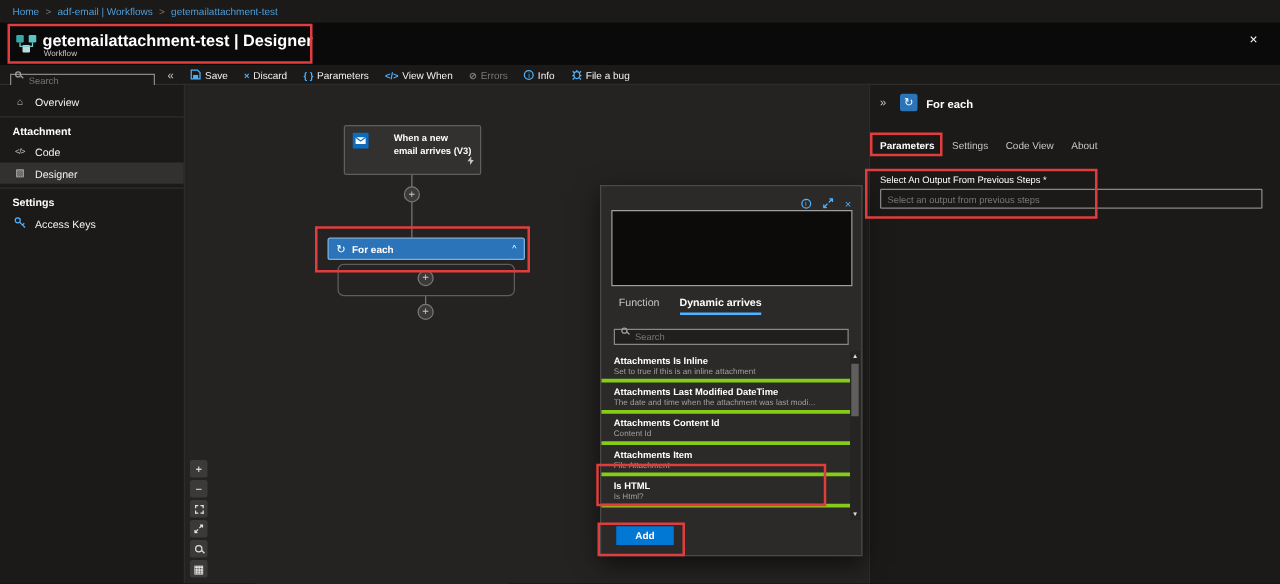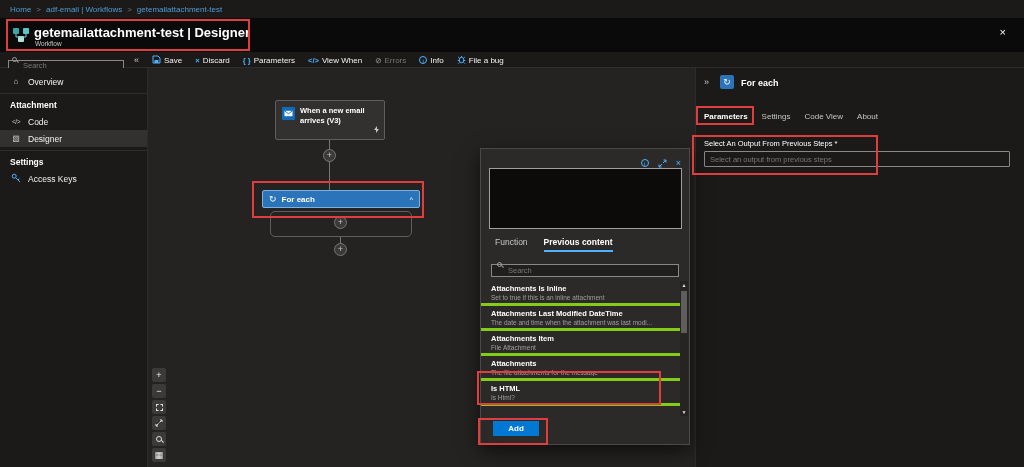--- a/index.html
+++ b/index.html
@@ -35,21 +35,21 @@
   .sidebar { position:absolute; top:68px; left:0; width:148px; bottom:0; background:#1b1a19; border-right:1px solid #2d2c2b; font-size:8.5px; }
   .sb-row { display:flex; align-items:center; gap:6px; height:17px; padding-left:10px; color:#f3f2f1; cursor:pointer; }
   .sb-row.selected { background:#323130; }
   .sb-head { height:16px; padding-left:10px; display:flex; align-items:center; font-weight:bold; color:#ffffff; }
   .sb-div { height:1px; background:#2d2c2b; margin:3px 0; }
   .sb-ic { width:12px; text-align:center; color:#c8c6c4; font-size:8px; }
   .code-ic { font-size:6.5px; letter-spacing:-0.5px; color:#c8c6c4; }
 
   
   .canvas { position:absolute; top:68px; left:149px; width:546px; bottom:0; background:#242322; }
-  .trigger-card { position:absolute; left:275px; top:100px; width:110px; height:40px; background:#323130; border:1px solid #605e5c; border-radius:2px; padding:5px 6px; display:flex; gap:5px; cursor:pointer; }
+  .trigger-card { position:absolute; left:275px; top:100px; width:110px; height:40px; background:#323130; border:1px solid #605e5c; border-radius:2px; padding:5px 6px; display:flex; gap:20px; cursor:pointer; }
   .trigger-title { font-size:7.5px; font-weight:bold; line-height:1.35; color:#ffffff; }
   .trigger-corner { position:absolute; right:4px; bottom:2px; }
   .vline { position:absolute; width:1px; background:#797775; }
   .plus { position:absolute; width:13px; height:13px; border-radius:50%; background:#3b3a39; border:1px solid #797775; color:#c8c6c4; font-size:9px; line-height:11px; text-align:center; cursor:pointer; z-index:5; }
   .foreach-hd { position:absolute; left:262px; top:190px; width:158px; height:18px; background:#2b74b9; border:1px solid #7ab1e0; border-radius:2px; display:flex; align-items:center; gap:5px; padding:0 6px; cursor:pointer; z-index:4; }
   .foreach-title { font-size:8px; font-weight:bold; color:#ffffff; }
   .foreach-loop { color:#ffffff; font-size:9px; }
   .foreach-chev { margin-left:auto; color:#ffffff; font-size:7px; cursor:pointer; }
   .foreach-body { position:absolute; left:270px; top:211px; width:142px; height:26px; border:1px solid #605e5c; border-radius:5px; }
 
@@ -247,42 +247,42 @@
     <div class="pp-icons">
       <span class="ico-info">i</span>
       <span><svg width="9" height="9" viewBox="0 0 9 9">
             <path d="M5.5 1H8v2.5M3.5 8H1V5.5M8 1L5 4M1 8l3-3" stroke="#4db2ff" fill="none"></path>
           </svg></span>
       <span class="pp-close">×</span>
     </div>
     <textarea class="pp-textarea" style=""></textarea>
     <div class="pp-tabs">
       <span class="pp-tab">Function</span>
-      <span class="pp-tab active">Previous content</span>
+      <span class="pp-tab active">Dynamic arrives</span>
     </div>
     <div class="pp-search">
       <input type="text" placeholder="Search" style="">
       <span class="mag"></span>
     </div>
     <div class="dyn-list">
       <div class="dyn-item">
         <div class="dyn-title">Attachments Is Inline</div>
         <div class="dyn-desc">Set to true if this is an inline attachment</div>
       </div>
       <div class="dyn-item">
         <div class="dyn-title">Attachments Last Modified DateTime</div>
         <div class="dyn-desc">The date and time when the attachment was last modi...</div>
       </div>
       <div class="dyn-item">
+        <div class="dyn-title">Attachments Content Id</div>
+        <div class="dyn-desc">Content Id</div>
+      </div>
+      <div class="dyn-item">
         <div class="dyn-title">Attachments Item</div>
         <div class="dyn-desc">File Attachment</div>
-      </div>
-      <div class="dyn-item">
-        <div class="dyn-title">Attachments</div>
-        <div class="dyn-desc">The file attachments for the message</div>
       </div>
       <div class="dyn-item">
         <div class="dyn-title">Is HTML</div>
         <div class="dyn-desc">Is Html?</div>
       </div>
     </div>
     <div class="pp-scroll">
       <span class="arr">▲</span>
       <div class="pp-thumb"></div>
       <span class="arr down">▼</span>

